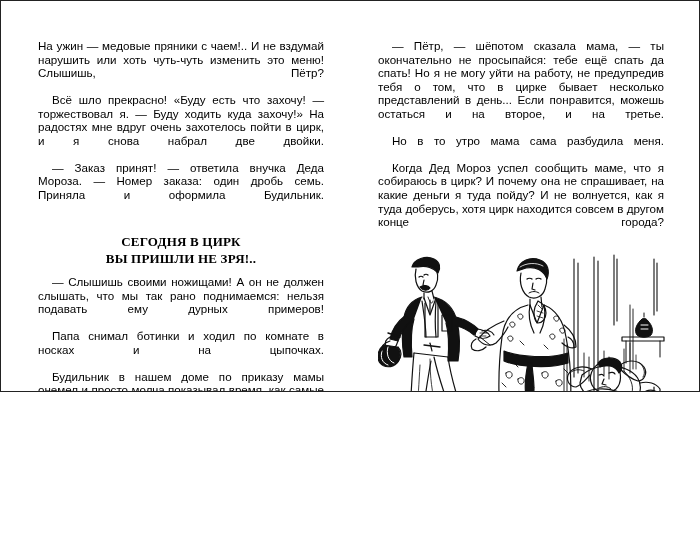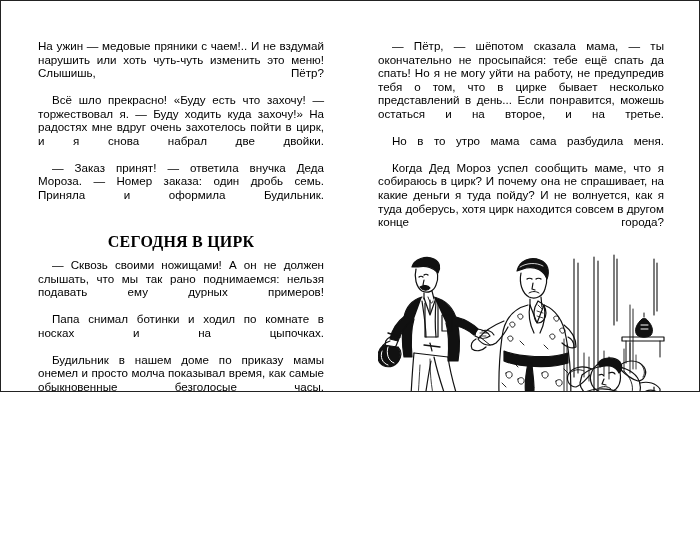--- a/index.html
+++ b/index.html
@@ -47,21 +47,21 @@
     content: "";
     display: inline-block;
     width: 100%;
   }
 
   
   .chapter-heading {
     margin: 18px 0 8px 0;
     font-family: "Liberation Serif", serif;
     font-weight: bold;
-    font-size: 16px;
+    font-size: 13px;
     line-height: 17px;
     letter-spacing: 0.2px;
     text-align: center;
     text-indent: 0;
     color: #000000;
   }
   .chapter-heading .hline { display: block; white-space: nowrap; }
   .chapter-heading::after { content: none; }
 
   .dropcap-para {
@@ -105,24 +105,25 @@
 <div id="page">
 
   <div class="column" id="col-left">
 
     <p class="para flush">На ужин — медовые пряники с чаем!.. И не вздумай нарушить или хоть чуть-чуть изменить это меню! Слышишь, Пётр?</p>
     <p class="para">Всё шло прекрасно! «Буду есть что захочу! — торжествовал я. — Буду ходить куда захочу!» На радостях мне вдруг очень захотелось пойти в цирк, и я снова набрал две двойки.</p>
     <p class="para">— Заказ принят! — ответила внучка Деда Мороза. — Номер заказа: один дробь семь. Приняла и оформила Будильник.</p>
 
     <h2 class="chapter-heading">
       <span class="hline">СЕГОДНЯ В ЦИРК</span>
+      <span class="hline">ВЫ ПРИШЛИ НЕ ЗРЯ!..</span>
     </h2>
 
 
-    <p class="para">— Сквозь своими ножищами! А он не должен слышать, что мы так рано поднимаемся: нельзя подавать ему дурных примеров!</p>
+    <p class="para">— Слышишь своими ножищами! А он не должен слышать, что мы так рано поднимаемся: нельзя подавать ему дурных примеров!</p>
     <p class="para">Папа снимал ботинки и ходил по комнате в носках и на цыпочках.</p>
     <p class="para">Будильник в нашем доме по приказу мамы онемел и просто молча показывал время, как самые обыкновенные безголосые часы.</p>
   </div>
 
   <div class="column" id="col-right">
     <p class="para">— Пётр, — шёпотом сказала мама, — ты окончательно не просыпайся: тебе ещё спать да спать! Но я не могу уйти на работу, не предупредив тебя о том, что в цирке бывает несколько представлений в день... Если понравится, можешь остаться и на второе, и на третье.</p>
     <p class="para">Но в то утро мама сама разбудила меня.</p>
     <p class="para">Когда Дед Мороз успел сообщить маме, что я собираюсь в цирк? И почему она не спрашивает, на какие деньги я туда пойду? И не волнуется, как я туда доберусь, хотя цирк находится совсем в другом конце города?</p>
   </div>
 

